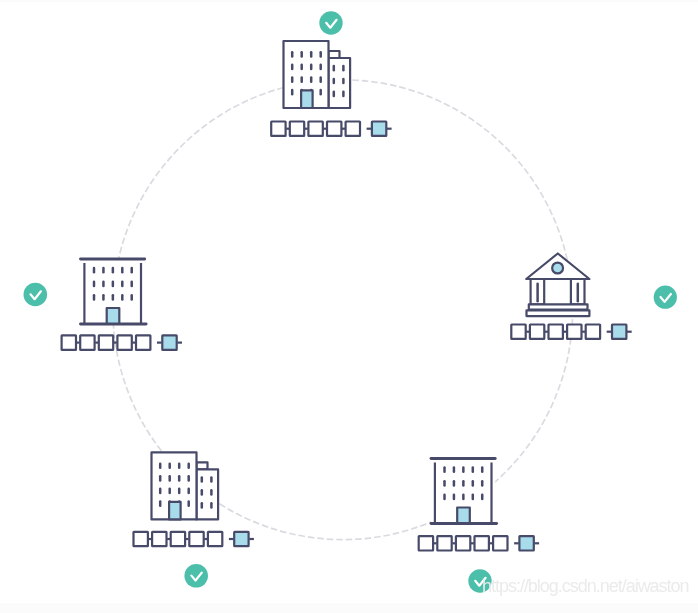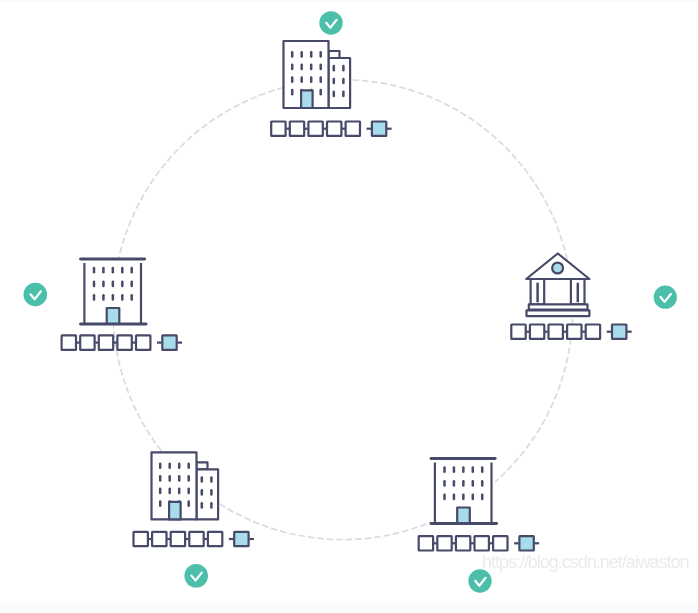--- a/index.html
+++ b/index.html
@@ -2,21 +2,21 @@
 <html><head>
 <meta charset="utf-8">
 <title>Blockchain Network Diagram</title>
 <style>
   html,body{margin:0;padding:0;background:#fff;}
   body{width:698px;height:613px;overflow:hidden;font-family:"Liberation Sans",sans-serif;}
   #stage{position:relative;width:698px;height:613px;background:#ffffff;}
   svg.scene{position:absolute;left:0;top:0;display:block;}
   .edge-top{position:absolute;left:0;top:0;width:698px;height:2px;background:#fafafb;}
   .edge-bottom{position:absolute;left:0;top:603px;width:698px;height:10px;background:#fbfbfc;}
-  .wm{position:absolute;left:482px;top:552px;font-size:18px;line-height:20px;
+  .wm{position:absolute;left:482px;top:576px;font-size:18px;line-height:20px;
       color:#ebebec;font-family:"Liberation Sans",sans-serif;
       letter-spacing:-1.02px;white-space:nowrap;}
 </style>
 </head>
 <body>
 
 <div id="stage">
   <svg class="scene" width="698" height="613" viewBox="0 0 698 613">
     <g id="ring-layer">
         <circle cx="342.8" cy="309.7" r="229.9" fill="none" stroke="#dbdae1" stroke-width="1.7" stroke-dasharray="6.6 2.9" stroke-linecap="butt"></circle>

